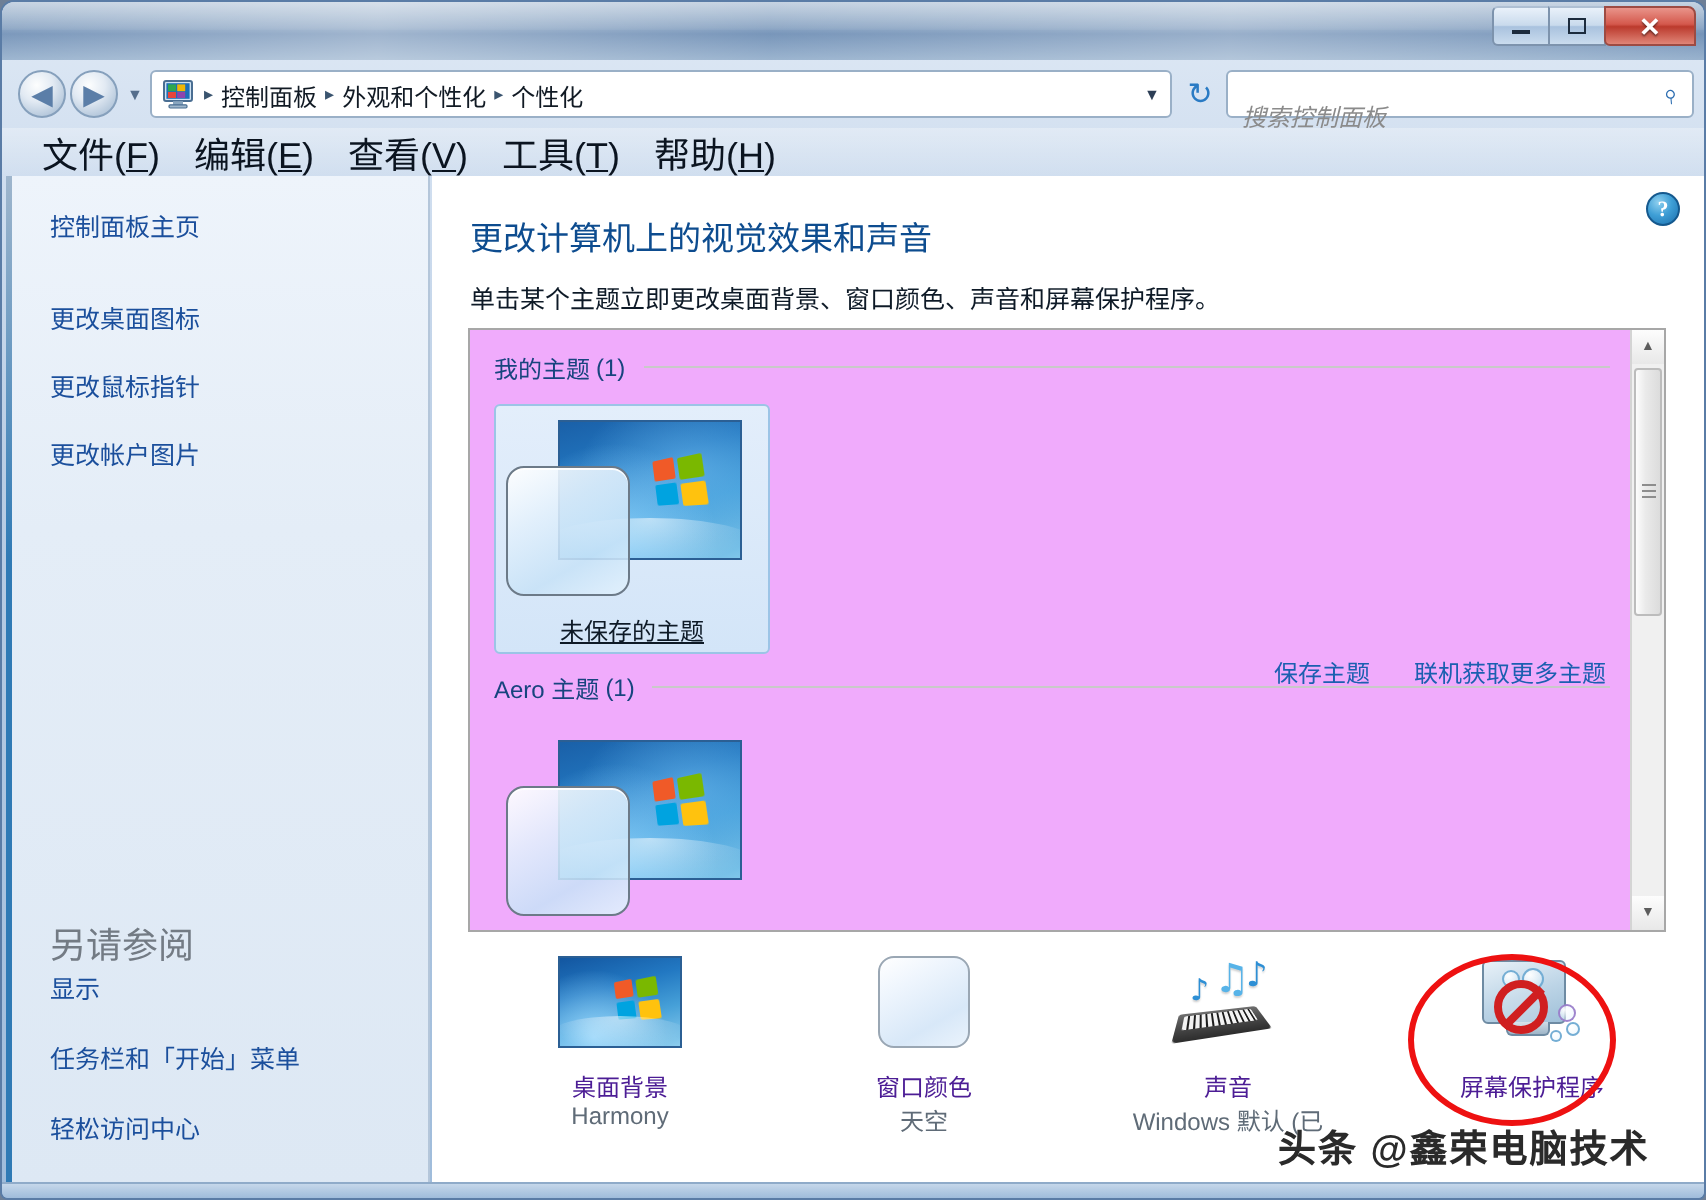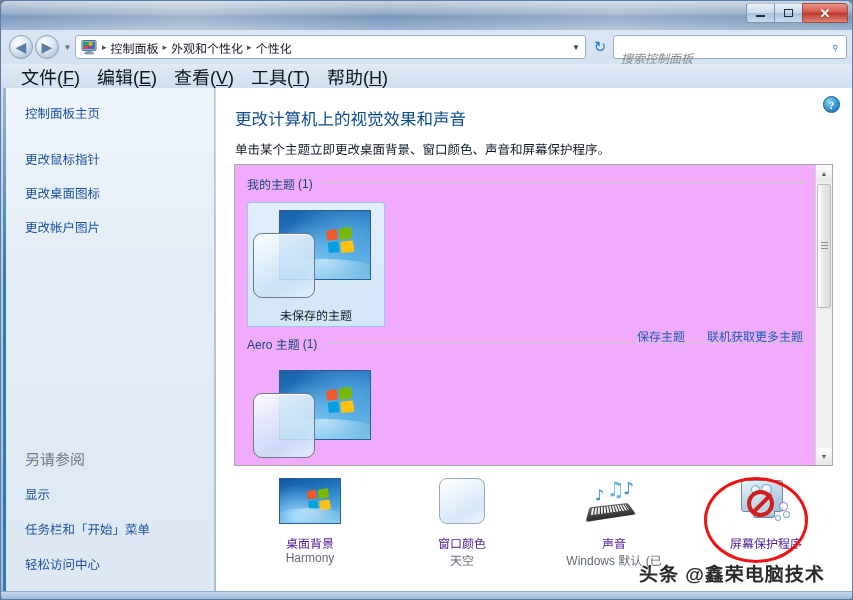--- a/index.html
+++ b/index.html
@@ -219,23 +219,22 @@
     cursor: pointer;
     white-space: nowrap;
   }
   .navlink.home { margin-bottom: 27px; }
   #seealso {
     position: absolute;
     left: 22px; bottom: 20px;
     width: 190px;
   }
   #seealso-title {
-    font-size: 15px;
+    font-size: 18px;
     color: #737b84;
-    margin-bottom: 15px;
   }
   #seealso .navlink { margin-bottom: 16px; }
   #seealso .navlink:last-child { margin-bottom: 0; }
 
   
   #leftedge {
     position: absolute; left: 0; top: 0; width: 3px; height: 100%;
     background: linear-gradient(180deg,#9fb6cd 0%, #2f7ab5 38%, #2f7ab5 100%);
   }
 
@@ -365,20 +364,21 @@
     border-radius: 9px;
     background: linear-gradient(150deg, rgba(255,255,255,0.92) 0%, rgba(226,240,252,0.88) 35%, rgba(199,226,247,0.86) 70%, rgba(226,241,253,0.9) 100%);
     box-shadow: inset 0 1px 0 rgba(255,255,255,0.9);
   }
   .theme-name {
     margin-top: 6px;
     font-size: 12px;
     color: #0e1a27;
     text-align: center;
     white-space: nowrap;
+    text-decoration: underline;
   }
 
   #theme-links {
     position: absolute;
     right: 14px; top: 162px;
     display: flex;
     gap: 22px;
   }
   #theme-links a, .linktext {
     font-size: 12px;
@@ -662,22 +662,22 @@
     <div class="menuitem"><span>工具</span>(<span class="mn">T</span>)</div>
     <div class="menuitem"><span>帮助</span>(<span class="mn">H</span>)</div>
   </div>
 
   <div id="contentarea">
 
     <div id="navpane">
       <div id="leftedge"></div>
       <div id="navpane-inner">
         <span class="navlink home">控制面板主页</span>
+        <span class="navlink">更改桌面图标</span>
         <span class="navlink">更改鼠标指针</span>
-        <span class="navlink">更改桌面图标</span>
         <span class="navlink">更改帐户图片</span>
       </div>
 
       <div id="seealso">
         <div id="seealso-title">另请参阅</div>
         <span class="navlink">显示</span>
         <span class="navlink">任务栏和「开始」菜单</span>
         <span class="navlink">轻松访问中心</span>
       </div>
     </div>

